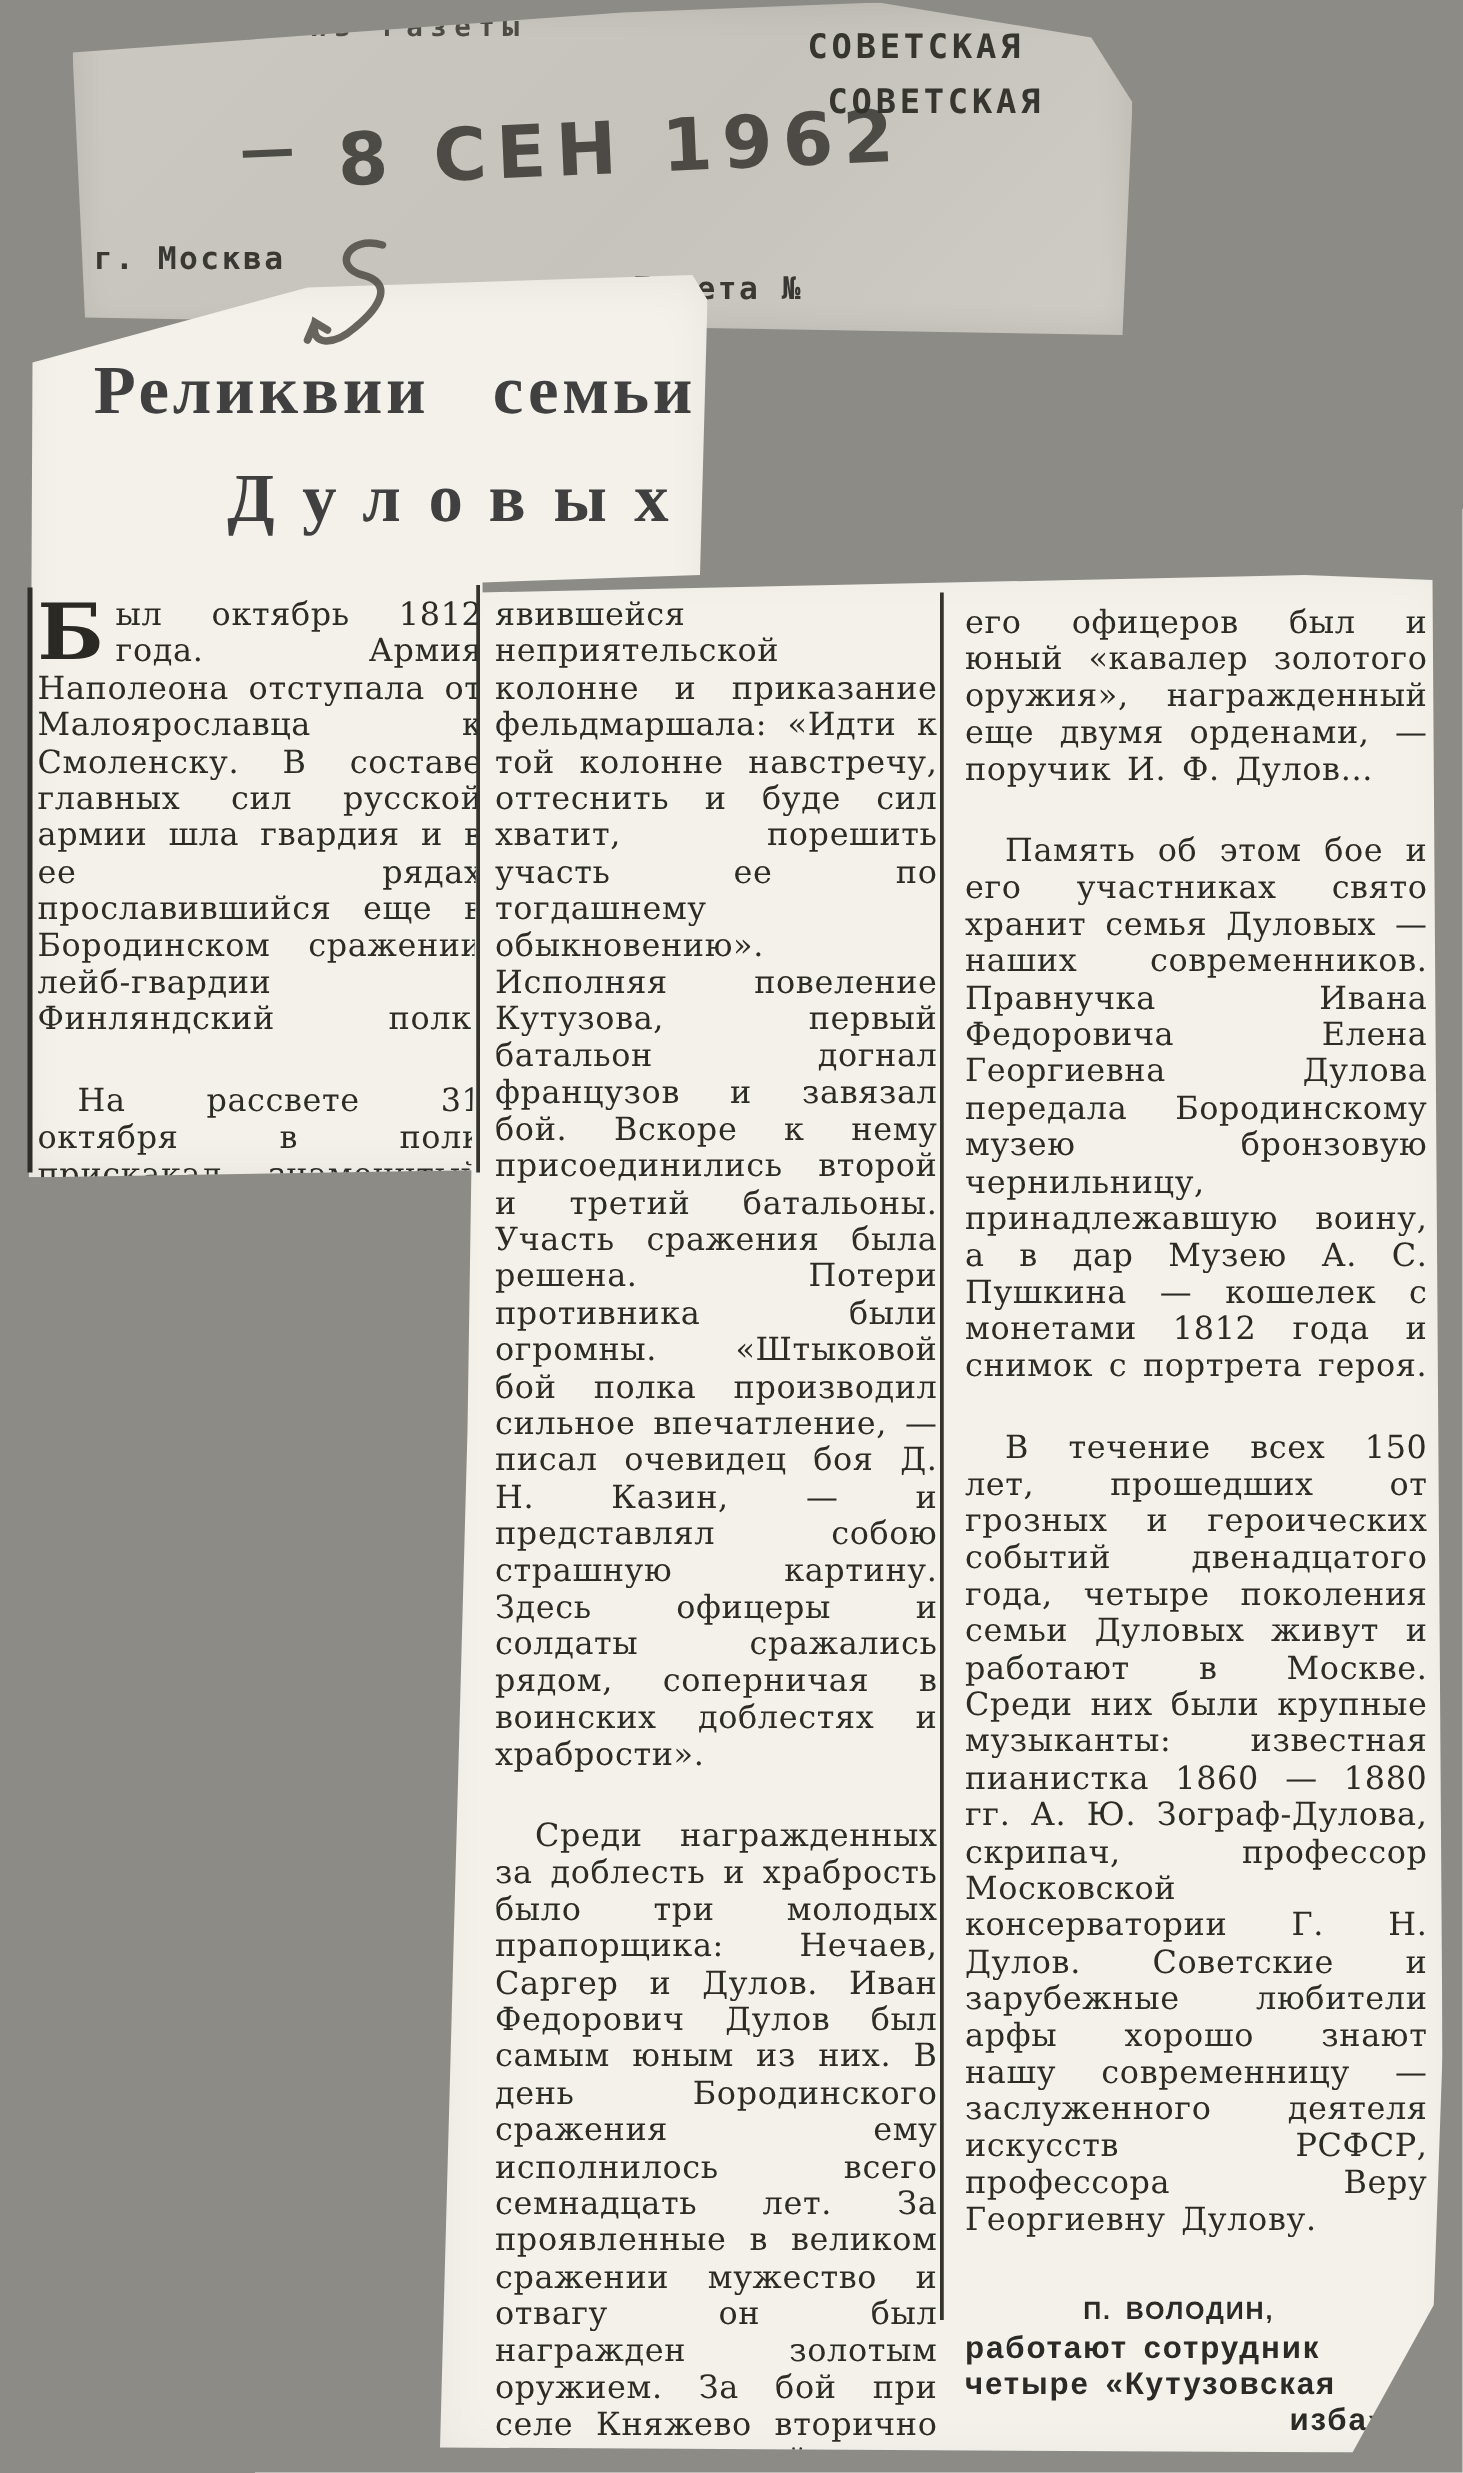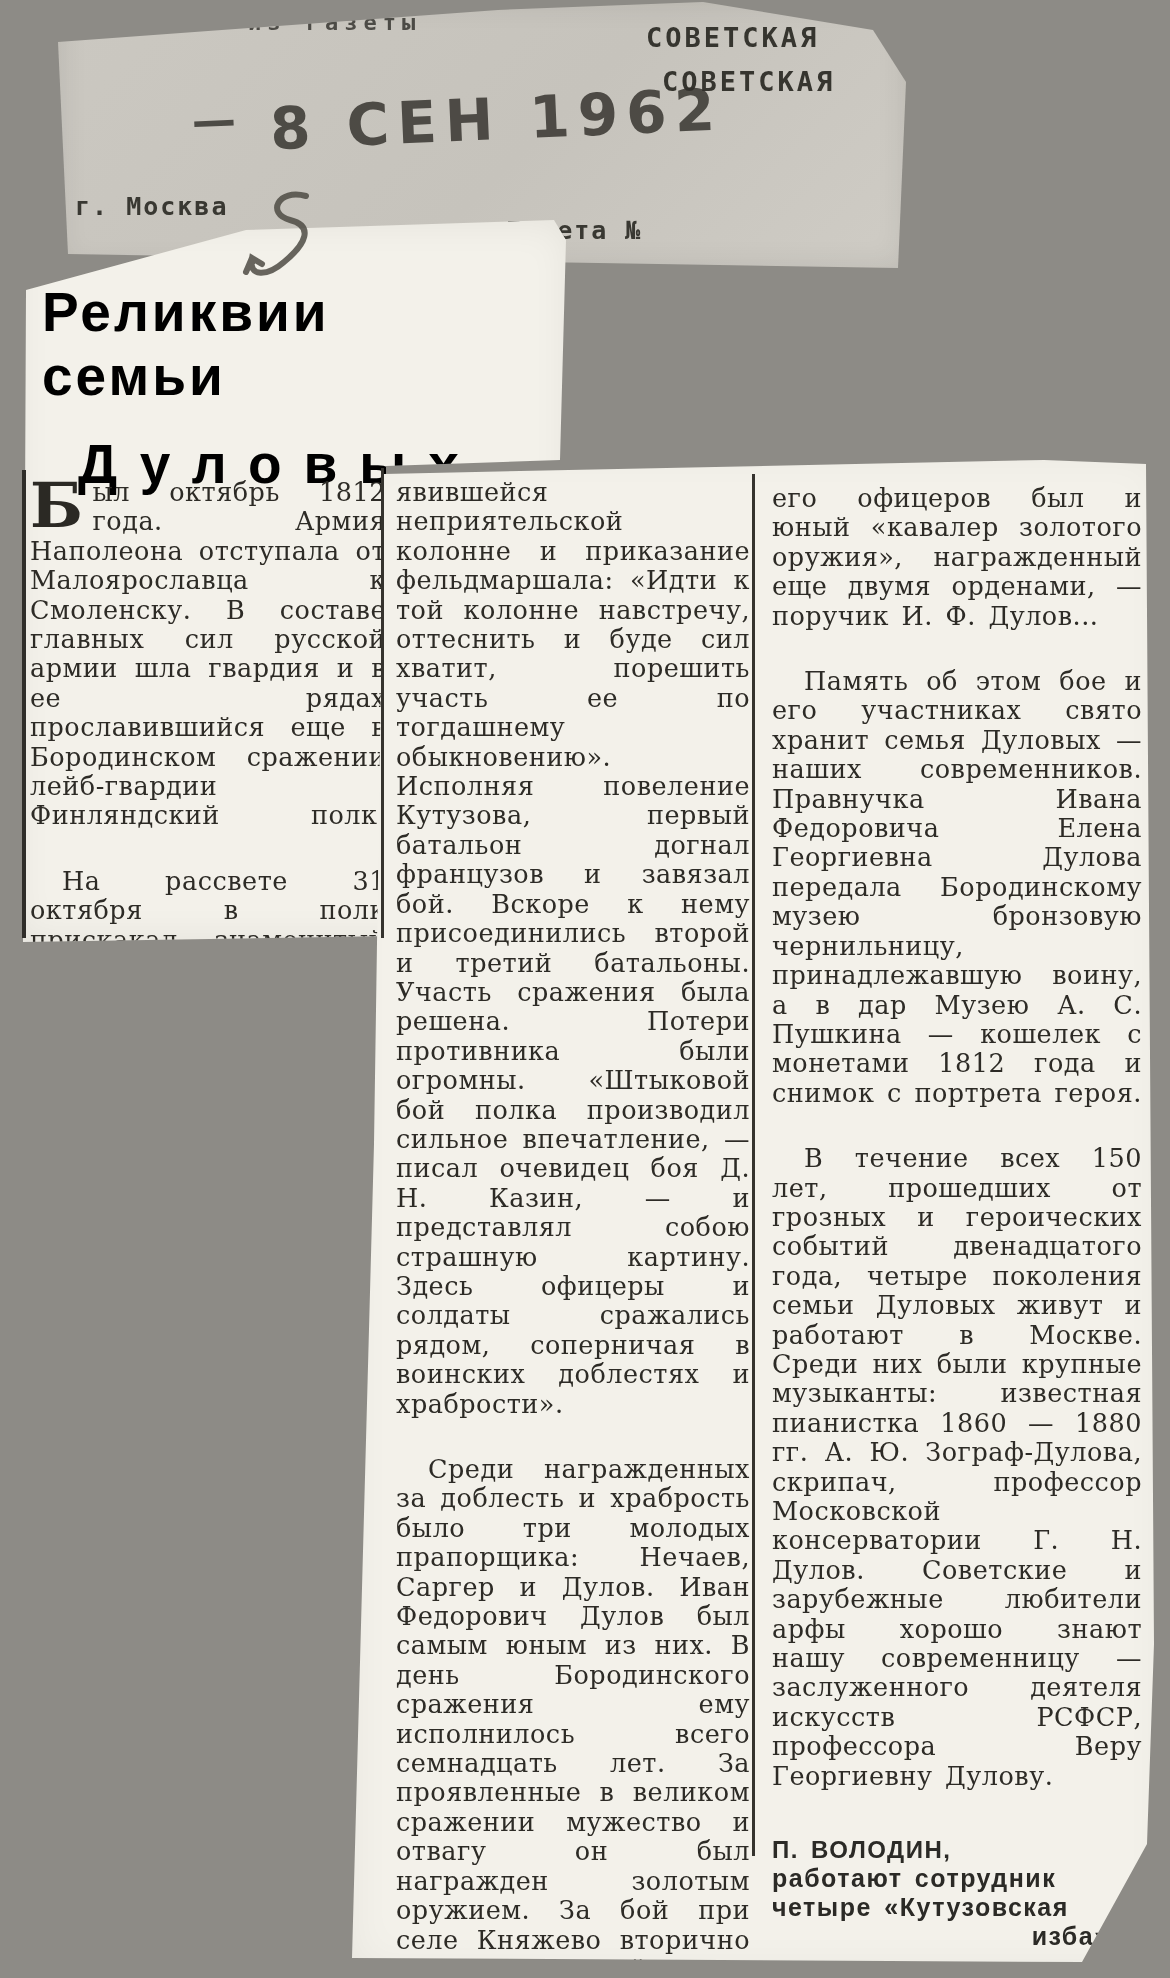--- a/index.html
+++ b/index.html
@@ -43,21 +43,21 @@
 
   
   .piece-a {
     left:14px; top:220px; width:556px; height:722px;
     background:#f3f1ea;
     clip-path:polygon(12px 70px, 232px 10px, 540px 0px, 552px 20px, 546px 240px, 372px 246px, 376px 716px, 9px 722px);
     box-shadow:inset 0 0 40px rgba(0,0,0,0.07);
   }
   .headline {
     position:absolute; left:18px; top:60px; width:525px;
-    font-family:Liberation Sans, sans-serif; font-weight:700; color:#000000;
+    font-family:Liberation Serif, serif; font-weight:700; color:#404040;text-align:right;
   }
   .hl1 { font-size:55px; letter-spacing:3px; word-spacing:34px; padding-left:10px; }
   .hl2 { font-size:55px; letter-spacing:22px; margin-top:24px; padding-left:46px; }
 
   
   .main-paper {
     left:344px; top:444px; width:828px; height:1534px;
     background:#f3f1ea;
     clip-path:polygon(40px 30px, 700px 16px, 802px 20px, 810px 1200px, 803px 1400px, 738px 1518px, 8px 1514px, 30px 700px);
     box-shadow:inset 0 0 50px rgba(0,0,0,0.07);
@@ -81,21 +81,21 @@
     float:left; font-size:62px; line-height:50px; font-weight:700;
     padding:3px 9px 0 0; color:#2b2924;
   }
 
   
   .sig {
     margin-top:44px;
     font-family:"Liberation Sans", sans-serif; font-weight:700;
     font-size:25px; line-height:29px; letter-spacing:1.5px; color:#2b2a26;
   }
-  .sig-name { text-align:left; padding-right:28px; font-size:24px; }
+  .sig-name { text-align:center; padding-right:28px; font-size:20px; }
   .sig-r3   { text-align:right; padding-right:24px; }
 
   
   .rule { position:absolute; background:#35332e; }
   .rule1 { left:381px; top:468px; width:3px; height:470px; }
   .rule2 { left:752px; top:474px; width:3px; height:1382px; }
   .edge-line { position:absolute; left:22px; top:470px; width:4px; height:468px; background:#2f2d29; }
 
   
   .squiggle { position:absolute; left:232px; top:188px; z-index:6; }

